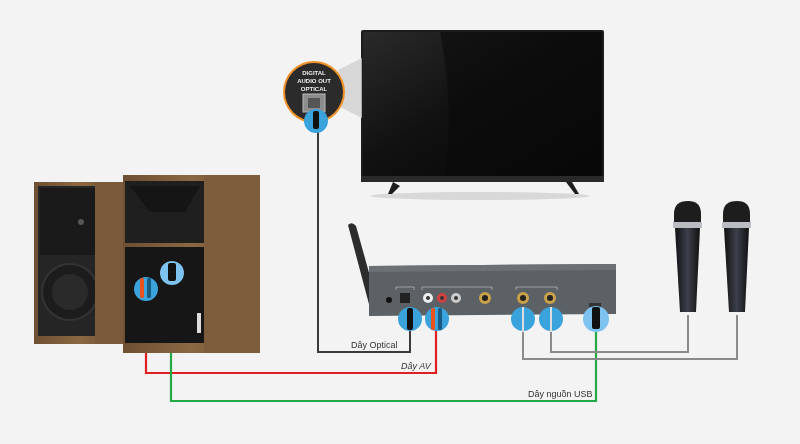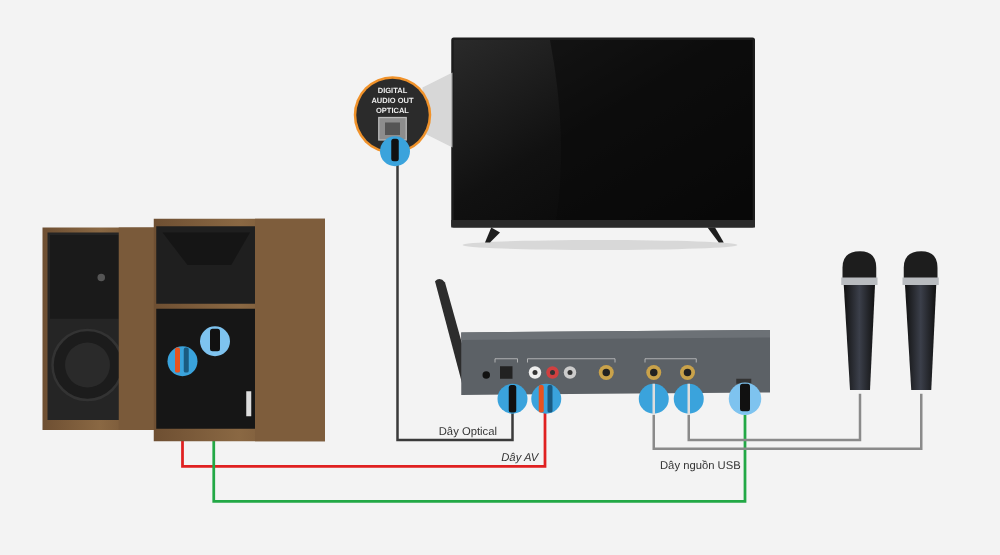--- a/index.html
+++ b/index.html
@@ -156,13 +156,13 @@
 </svg>
 
 <div class="callout-txt" style="left:290px;top:69px;width:48px;">
   <div>DIGITAL</div>
   <div>AUDIO OUT</div>
   <div>OPTICAL</div>
 </div>
 
 <div class="lbl" style="left:351px;top:340px;">Dây Optical</div>
 <div class="lbl" style="left:401px;top:361px;font-style:italic;">Dây AV</div>
-<div class="lbl" style="left:528px;top:367px;">Dây nguồn USB</div>
+<div class="lbl" style="left:528px;top:389px;">Dây nguồn USB</div>
 
 </body></html>

